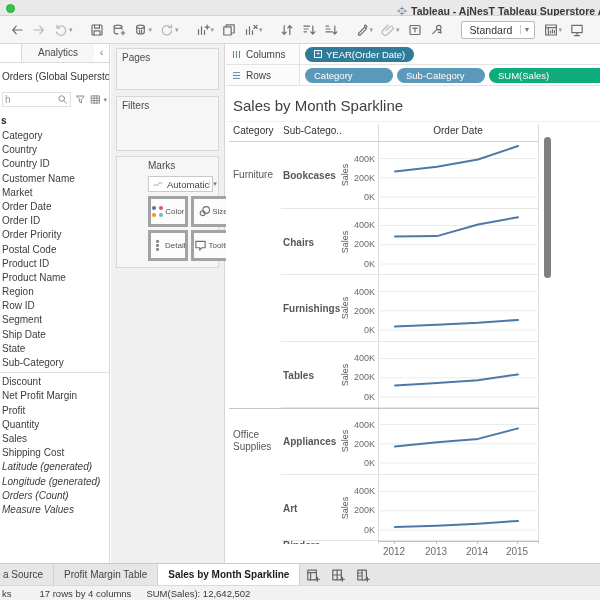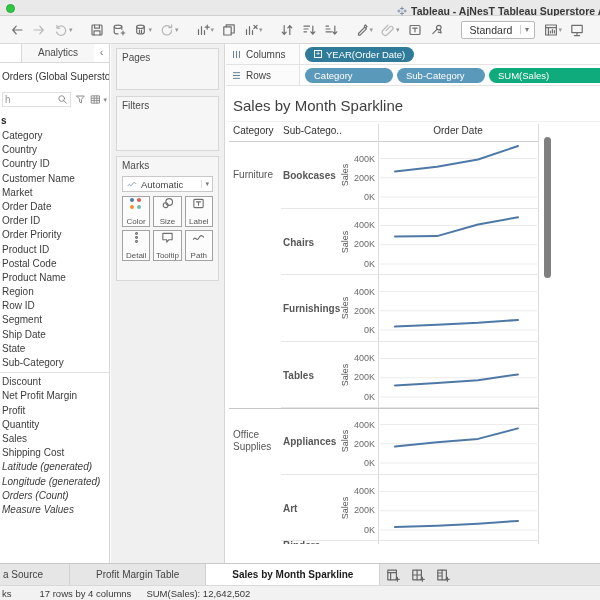--- a/index.html
+++ b/index.html
@@ -42,27 +42,27 @@
   .field-item { height:14.2px; line-height:14.2px; padding-left:2px; white-space:nowrap; overflow:hidden; }
   .field-item.it { font-style:italic; }
   .field-divider { border-top:1px solid #e0e0e0; margin:2px 0; }
 
   
   #middle-panel { position:absolute; top:44px; left:111px; width:114px; bottom:37px; background:#f0f0f0; border-right:1px solid #d6d6d6; }
   .card { position:absolute; left:5px; right:5px; border:1px solid #d7d7d7; background:#f6f6f6; }
   .card-label { font-size:10px; color:#4a4a4a; padding:3px 0 0 5px; }
   #card-pages { top:4px; height:42px; }
   #card-filters { top:52px; height:55px; }
-  #card-marks { top:112px; height:125px; }
+  #card-marks { top:112px; height:112px;padding-left:26px; }
   #mark-type { margin:5px 5px 4px 5px; height:16px; border:1px solid #c9c9c9; background:#fff; display:flex; align-items:center; font-size:9.5px; color:#444; padding:0 3px; }
   #mark-type .squig { color:#7a8fa5; display:inline-flex; margin-right:3px; }
   #mark-type .mt-label { flex:1; }
   #mark-type .mt-caret { font-size:7px; color:#777; border-left:1px solid #ddd; padding-left:3px; }
   #marks-grid { display:grid; grid-template-columns:repeat(3,1fr); gap:3px; margin:0 5px; }
-  .mark-btn { border:1px solid #a3a3a3; background:#fcfcfc; height:31px; display:flex; flex-direction:column; align-items:center; justify-content:space-between; font-size:8px; color:#555; gap:1px; }
+  .mark-btn { border:3px solid #a3a3a3; background:#fcfcfc; height:31px; display:flex; flex-direction:row; align-items:center; justify-content:center; font-size:8px; color:#555; gap:1px; }
   .mark-btn .mb-ic { color:#6f6f6f; display:inline-flex; height:13px; align-items:center; }
   .color-dots { position:relative; width:12px; height:12px; }
   .color-dots i { position:absolute; width:4px; height:4px; border-radius:50%; }
 
   
   #shelves { position:absolute; top:44px; left:226px; right:0; height:44px; background:#fff; }
   .shelf-row { height:21px; display:flex; align-items:stretch; border-bottom:1px solid #e3e3e3; }
   .shelf-label { width:74px; display:flex; align-items:center; gap:4px; padding-left:5px; font-size:10px; color:#444; border-right:1px solid #e3e3e3; background:#fbfbfb; }
   .shelf-label .sh-ic { color:#5a7d96; display:inline-flex; }
   .pill-area { flex:1; display:flex; align-items:center; gap:4px; padding-left:5px; overflow:hidden; }
@@ -93,21 +93,21 @@
   .ytick { position:absolute; left:124px; width:25px; text-align:right; font-size:9px; color:#6a6a6a; }
   .spark-wrap { position:absolute; left:153px; top:0; width:159px; height:66px; }
   #axis-row { position:absolute; top:453px; left:0; right:0; height:22px; }
   #axis-line { position:absolute; top:0; left:152px; width:161px; border-top:1px solid #bfbfbf; }
   .xtickmark { position:absolute; top:0; height:3px; border-left:1px solid #bfbfbf; }
   .xlab { position:absolute; top:5px; width:34px; text-align:center; font-size:10px; color:#6a6a6a; }
   #v-scrollbar { position:absolute; left:318px; top:49px; width:7px; height:141px; background:#7f7f7f; border-radius:4px; }
 
   
   #bottom-tabs { position:absolute; left:0; right:0; bottom:15px; height:22px; background:#e6e6e6; border-top:1px solid #c9c9c9; display:flex; align-items:stretch; }
-  .sheet-tab { padding:0 26px; line-height:21px; font-size:10px; color:#444; border-right:1px solid #d2d2d2; white-space:nowrap; }
+  .sheet-tab { padding:0 10px; line-height:21px; font-size:10px; color:#444; border-right:1px solid #d2d2d2; white-space:nowrap; }
   .sheet-tab.first { padding-left:3px; }
   .sheet-tab.active { background:#fff; color:#1c1c1c; font-weight:bold; }
   .tab-newbtn { width:25px; display:flex; align-items:center; justify-content:center; color:#666; }
 
   
   #status-bar { position:absolute; left:0; right:0; bottom:0; height:15px; background:#f2f2f2; border-top:1px solid #d9d9d9; display:flex; align-items:center; font-size:9.5px; color:#3a3a3a; }
   #status-marks { margin-left:2px; }
   #status-dims { margin-left:28px; }
   #status-agg { margin-left:15px; }
 </style>
@@ -291,22 +291,22 @@
     <div id="tables-header">s</div>
     <div id="field-list">
         <div class="field-item">Category</div>
         <div class="field-item">Country</div>
         <div class="field-item">Country ID</div>
         <div class="field-item">Customer Name</div>
         <div class="field-item">Market</div>
         <div class="field-item">Order Date</div>
         <div class="field-item">Order ID</div>
         <div class="field-item">Order Priority</div>
+        <div class="field-item">Postal Code</div>
         <div class="field-item">Product ID</div>
-        <div class="field-item">Postal Code</div>
         <div class="field-item">Product Name</div>
         <div class="field-item">Region</div>
         <div class="field-item">Row ID</div>
         <div class="field-item">Segment</div>
         <div class="field-item">Ship Date</div>
         <div class="field-item">State</div>
         <div class="field-item">Sub-Category</div>
         <div class="field-divider"></div>
         <div class="field-item">Discount</div>
         <div class="field-item">Net Profit Margin</div>
@@ -533,20 +533,31 @@
               <line x1="1" x2="158" y1="35.75" y2="35.75" stroke="#ececec" stroke-width="1"></line>
               <line x1="1" x2="158" y1="55" y2="55" stroke="#ececec" stroke-width="1"></line>
               <polyline points="16,52.1 58,50.7 99,48.7 139,45.9" fill="none" stroke="#4e79a7" stroke-width="2" stroke-linejoin="round" stroke-linecap="round"></polyline>
             </svg></div>
           <div class="row-divider"></div>
         </div>
         <div class="srow partial">
           <div class="sub-label">Binders</div>
         </div>
       </div>
+    <div id="axis-row">
+      <div id="axis-line"></div>
+    <div class="xtickmark" style="left: 168px;"></div>
+        <div class="xlab" style="left: 151px;">2012</div>
+        <div class="xtickmark" style="left: 210px;"></div>
+        <div class="xlab" style="left: 193px;">2013</div>
+        <div class="xtickmark" style="left: 251px;"></div>
+        <div class="xlab" style="left: 234px;">2014</div>
+        <div class="xtickmark" style="left: 291px;"></div>
+        <div class="xlab" style="left: 274px;">2015</div>
+      </div>
     <div id="v-scrollbar"></div>
   </div>
 
   <div id="bottom-tabs">
       <div class="sheet-tab first">a Source</div>
       <div class="sheet-tab">Profit Margin Table</div>
       <div class="sheet-tab active">Sales by Month Sparkline</div>
       <div class="tab-newbtn">
         <svg class="ic" width="14" height="14" viewBox="0 0 14 14">
           <rect x="1.8" y="2.2" width="8.6" height="9.6"></rect>

